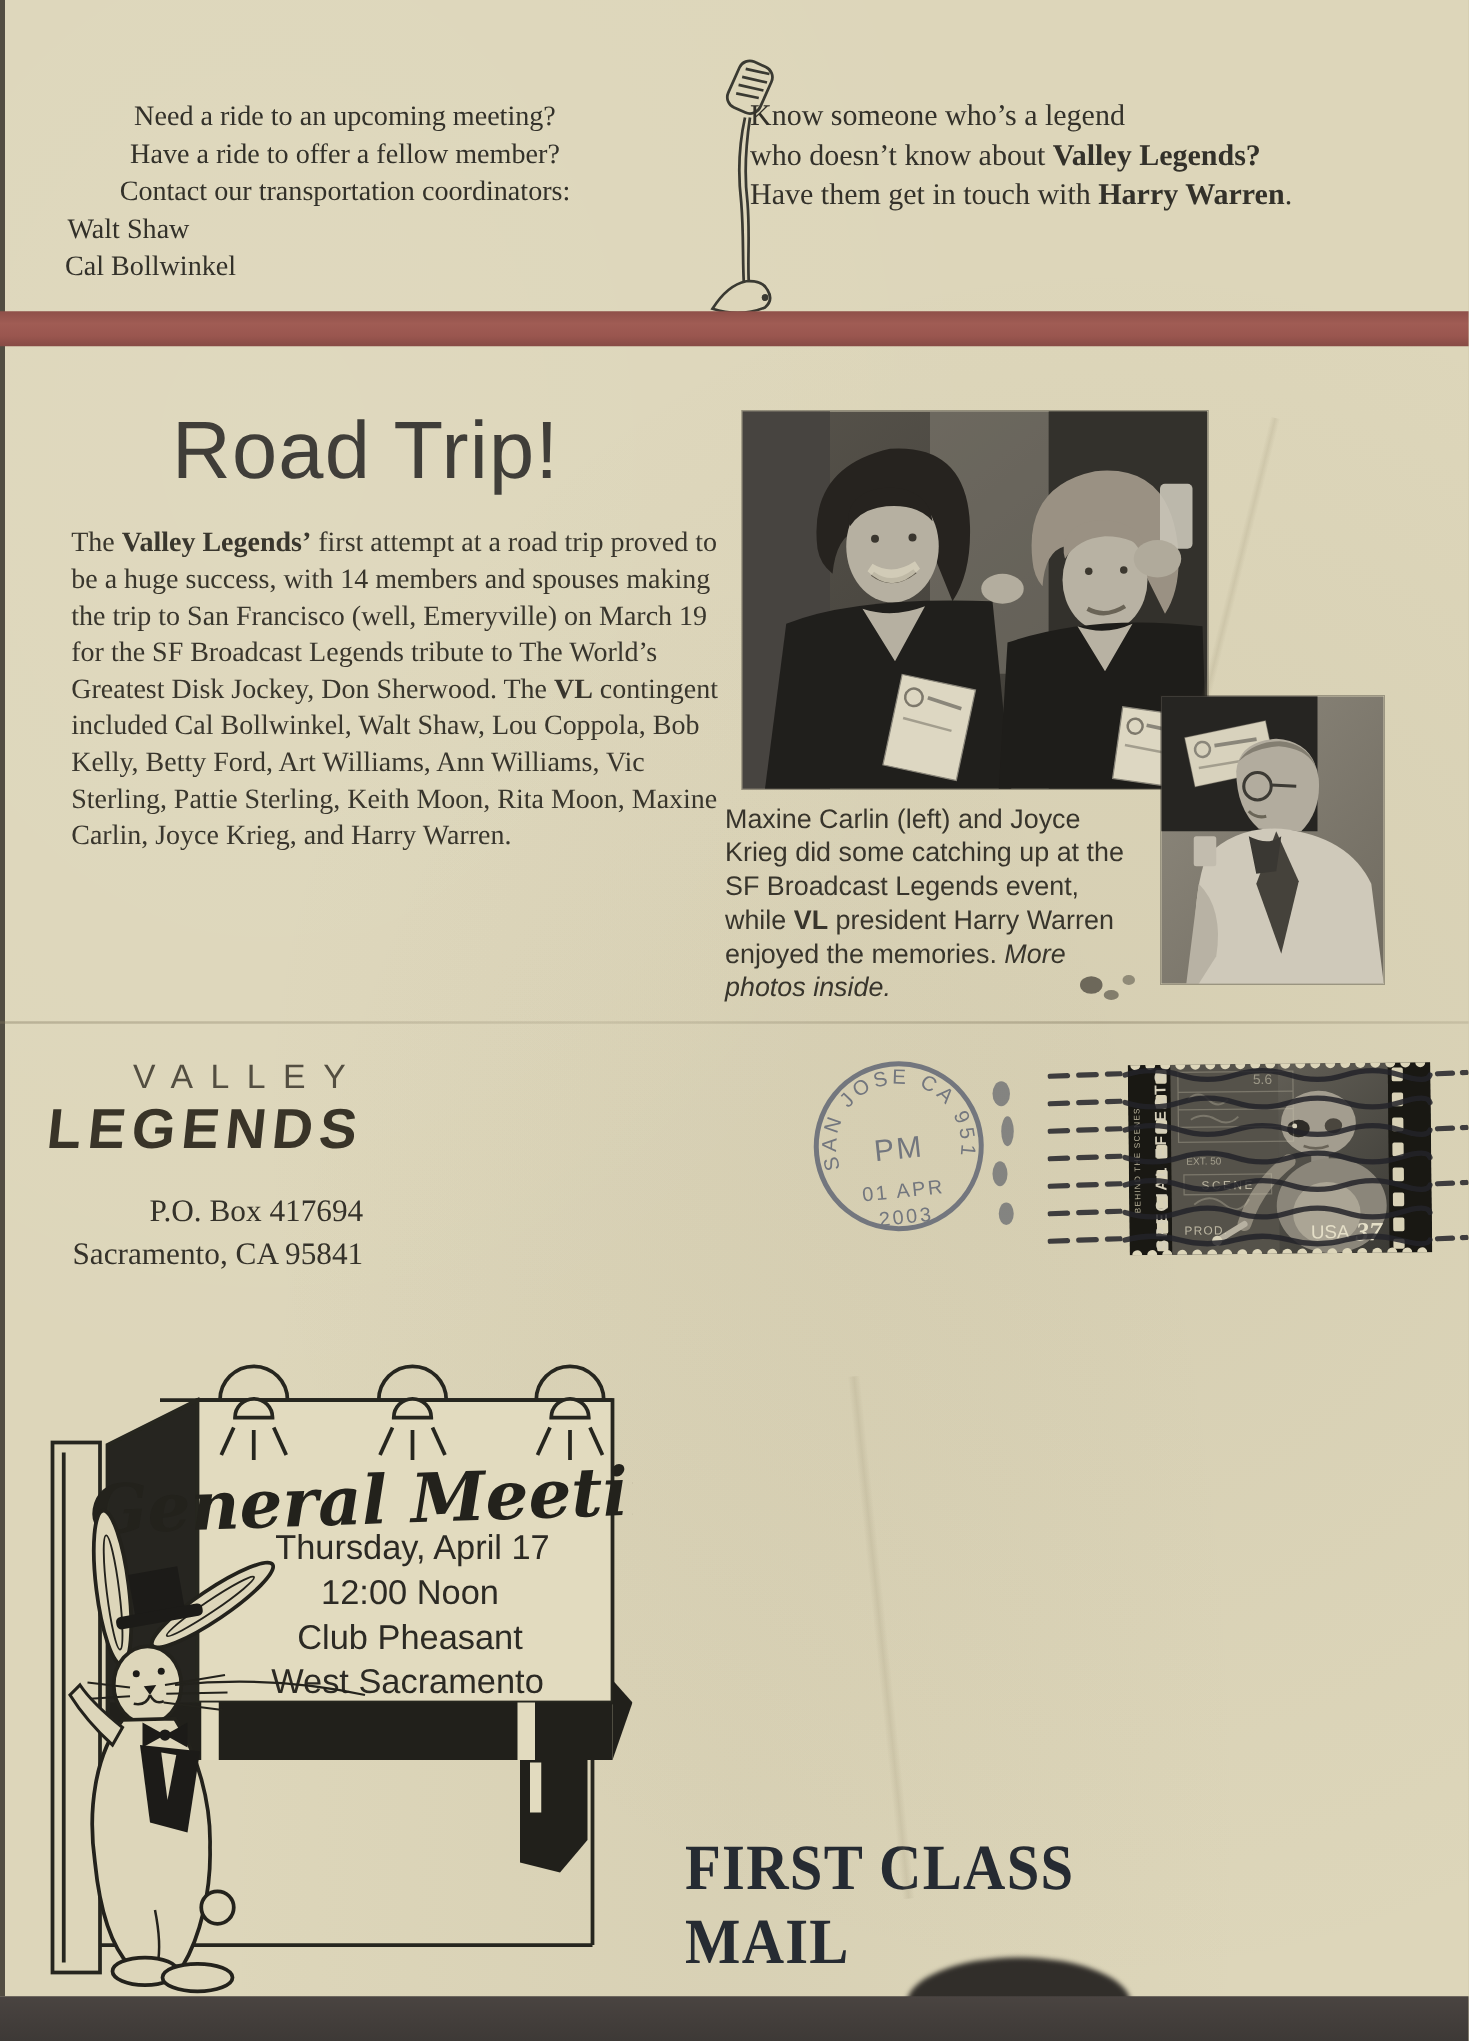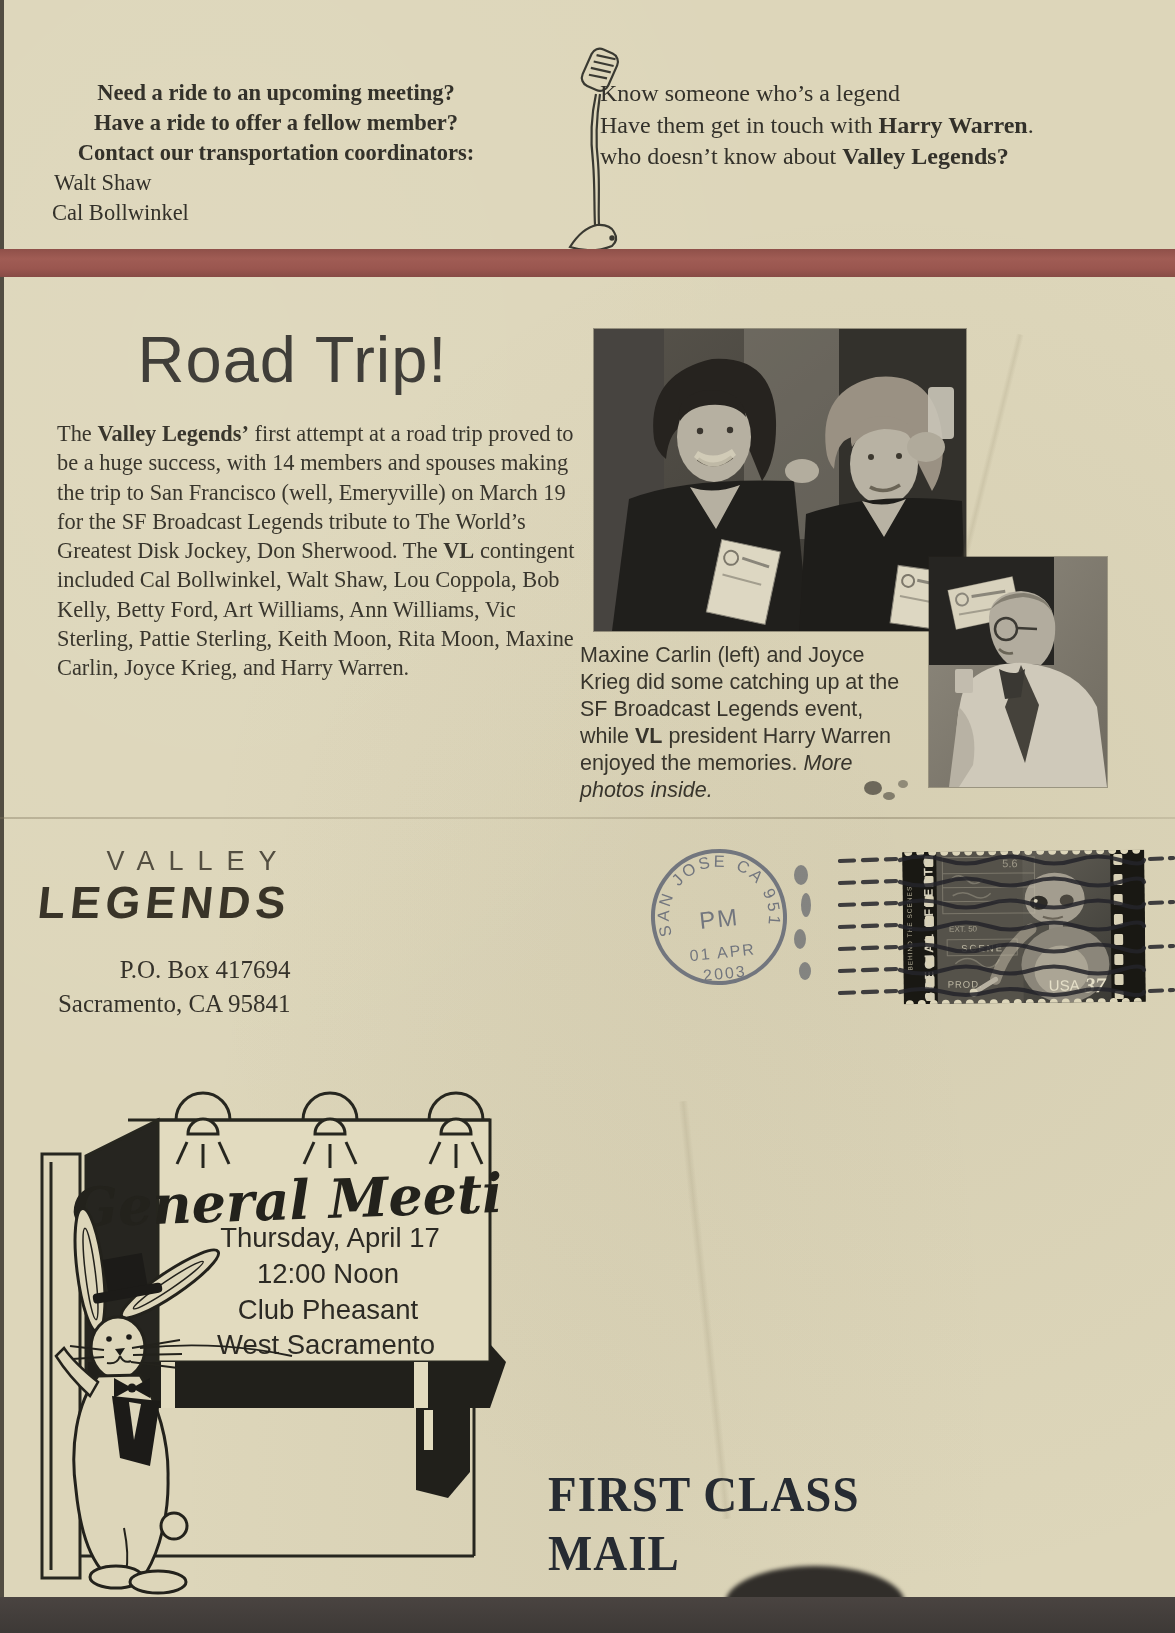--- a/index.html
+++ b/index.html
@@ -11,21 +11,21 @@
       radial-gradient(ellipse at 75% 55%, rgba(120,108,78,.07), transparent 55%),
       radial-gradient(ellipse at 50% 90%, rgba(120,108,78,.05), transparent 50%);
     font-family:"Liberation Serif", serif; color:#39362d;}
   .abs{position:absolute;}
   .serif{font-family:"Liberation Serif", serif;}
   b{font-weight:bold;}
 
   .left-edge{left:0;top:0;width:4px;height:1597px;background:rgba(58,53,45,.85);}
 
   .topleft{left:40px;top:78px;width:472px;font-size:22.5px;line-height:30px;color:#33312a;}
-  .topleft .c{text-align:center;font-weight:bold;}
+  .topleft .c{text-align:center;}
   .topleft .n1{margin-left:14px;}
   .topleft .n2{margin-left:12px;}
 
   .mic{left:552px;top:42px;}
 
   .topright{left:600px;top:78px;width:562px;text-align:left;font-size:24px;line-height:31.5px;color:#33312a;}
 
   .maroon-bar{left:0;top:249px;width:1175px;height:28px;
     background:linear-gradient(#8f5049,#a05c54 35%,#9a564f 70%,#874b45);}
 
@@ -94,22 +94,22 @@
       </g>
       <path d="M44 52 C40 70 38 95 41 120 C43 145 42 165 43 183"></path>
       <path d="M48 52 C45 72 43 96 46 120 C48 145 46 165 47 183"></path>
       <path d="M18 205 Q30 186 45 183 Q58 182 62 190 Q67 198 60 204 Q40 212 18 205 Z" fill="#ddd6ba"></path>
       <circle cx="60" cy="196" r="1.6" fill="#3a3a32"></circle>
     </g>
   </svg>
 
   <div class="abs topright serif">
     <div>Know someone who’s a legend</div>
+    <div><span>who doesn’t know about </span><b>Valley Legends?</b></div>
     <div><span>Have them get in touch with </span><b>Harry Warren</b><span>.</span></div>
-    <div><span>who doesn’t know about </span><b>Valley Legends?</b></div>
   </div>
 
   <div class="abs maroon-bar"></div>
 
   <div class="abs rt-title">Road Trip!</div>
   <div class="abs rt-body">
     <span>The </span><b>Valley Legends’</b><span> first attempt at a road trip proved to be a huge success, with 14 members and spouses making the trip to San Francisco (well, Emeryville) on March 19 for the SF Broadcast Legends tribute to The World’s Greatest Disk Jockey, Don Sherwood. The </span><b>VL</b><span> contingent included Cal Bollwinkel, Walt Shaw, Lou Coppola, Bob Kelly, Betty Ford, Art Williams, Ann Williams, Vic Sterling, Pattie Sterling, Keith Moon, Rita Moon, Maxine Carlin, Joyce Krieg, and Harry Warren.</span>
   </div>
 
   <svg class="abs photo1" width="372" height="302" viewBox="0 0 372 302">

